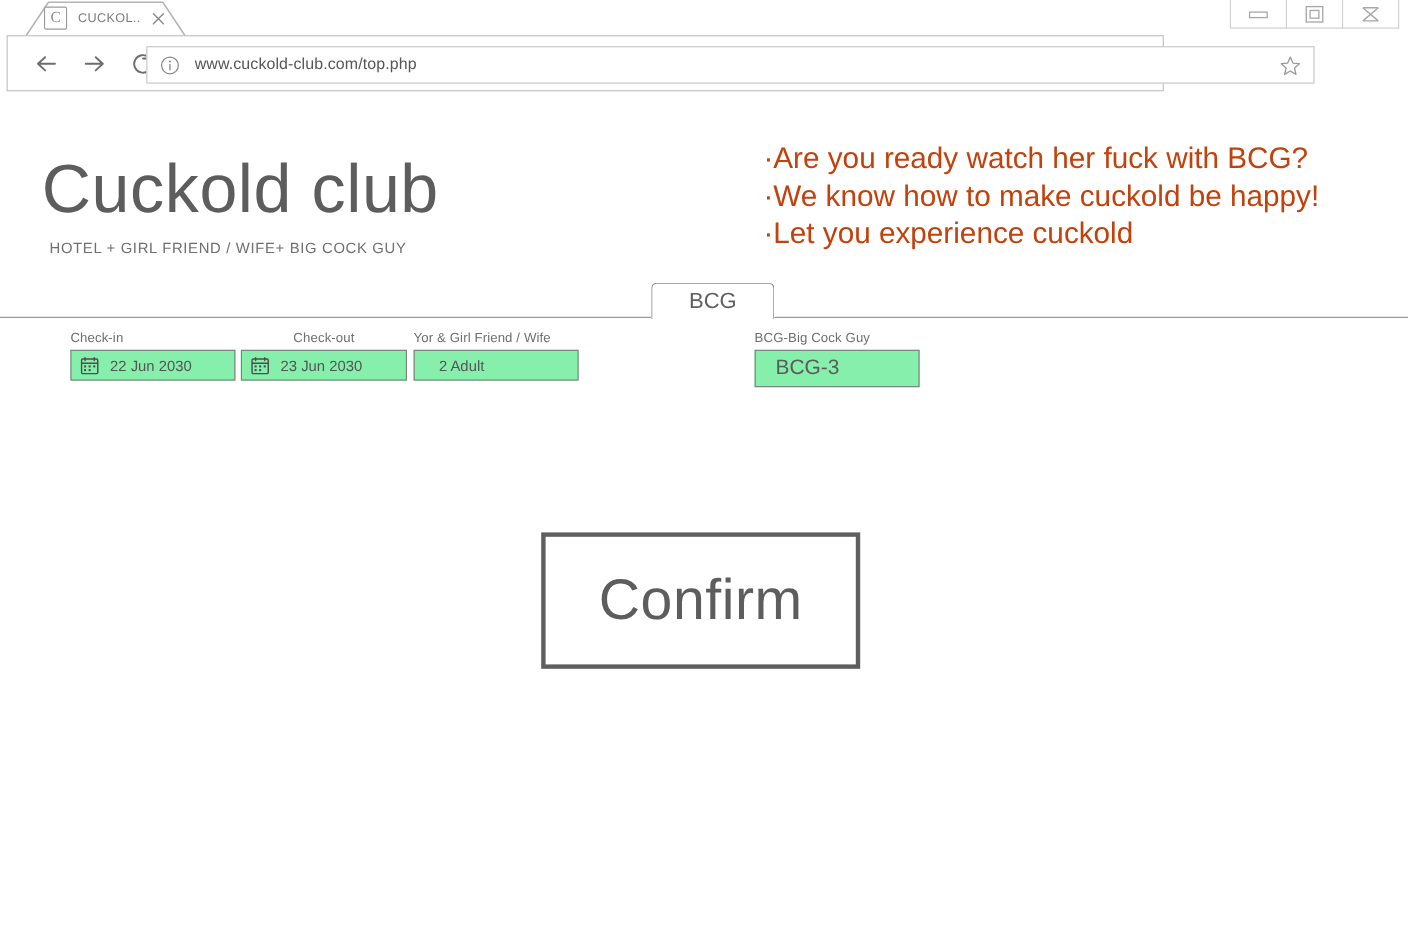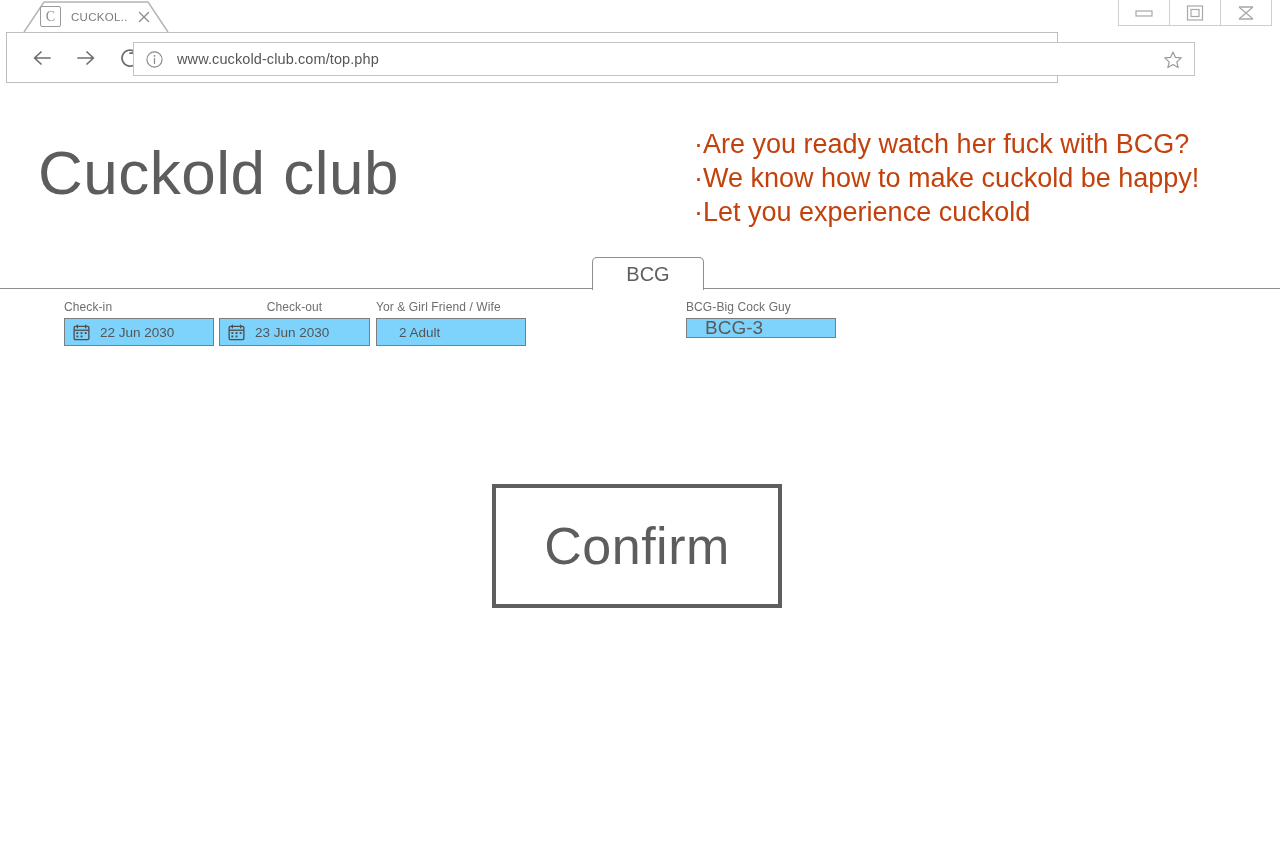--- a/index.html
+++ b/index.html
@@ -261,21 +261,21 @@
     margin-bottom: 4px;
     white-space: nowrap;
     letter-spacing: 0.1px;
   }
   .field-box {
     border: 1.6px solid #7d7d7d;
     box-sizing: border-box;
     height: 28px;
     display: flex;
     align-items: center;
-    background: #7dd3fc;
+    background: #86efac;
   }
   .cal-icon {
     margin-left: 8px;
     width: 17px; height: 17px;
     flex: none;
     color: #4e4e4e;
   }
   .field-value {
     font-size: 13.5px;
     color: #555555;
@@ -292,21 +292,21 @@
     font-weight: 300;
   }
 
   #field-checkin  { left: 64px;  width: 150px; }
   #field-checkin  .field-box { width: 150px; }
   #field-checkout { left: 219px; width: 151px; text-align: center; }
   #field-checkout .field-box { width: 151px; }
   #field-guests   { left: 376px; width: 150px; }
   #field-guests   .field-box { width: 150px; }
   #field-bcg      { left: 686px; width: 150px; }
-  #field-bcg      .field-box { width: 150px; height: 20px; }
+  #field-bcg      .field-box { width: 150px; height: 34px; }
 
   
   .confirm-btn {
     position: absolute;
     left: 492px;
     top: 400px;
     width: 290px;
     height: 124px;
     border: 4px solid #5e5e5e;
     box-sizing: border-box;
@@ -402,20 +402,21 @@
         </svg>
       </span>
     </div>
   </div>
 </div>
 
 <div class="page">
 
   <div class="brand">
     <div class="brand-title">Cuckold club</div>
+    <div class="brand-sub">HOTEL + GIRL FRIEND / WIFE+ BIG COCK GUY</div>
   </div>
 
   <div class="taglines">
     <div class="tagline">·Are you ready watch her fuck with BCG?</div>
     <div class="tagline">·We know how to make cuckold be happy!</div>
     <div class="tagline">·Let you experience cuckold</div>
   </div>
 
   <div class="rule-wrap">
     <div class="rule-left"></div>

